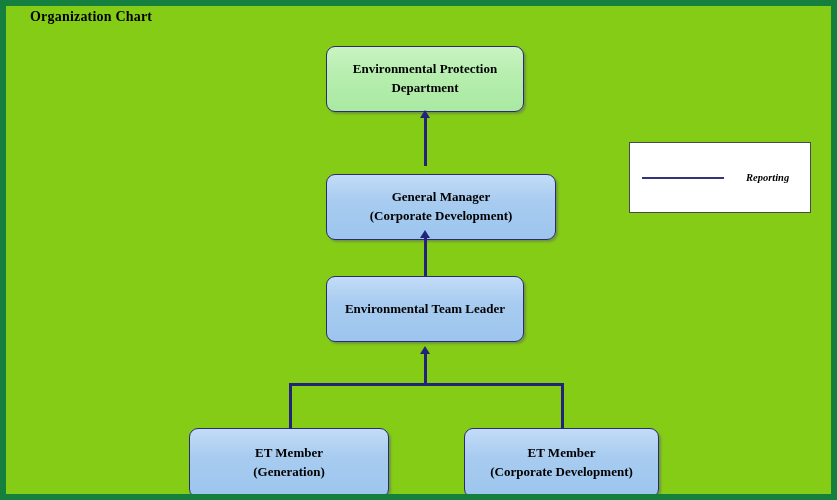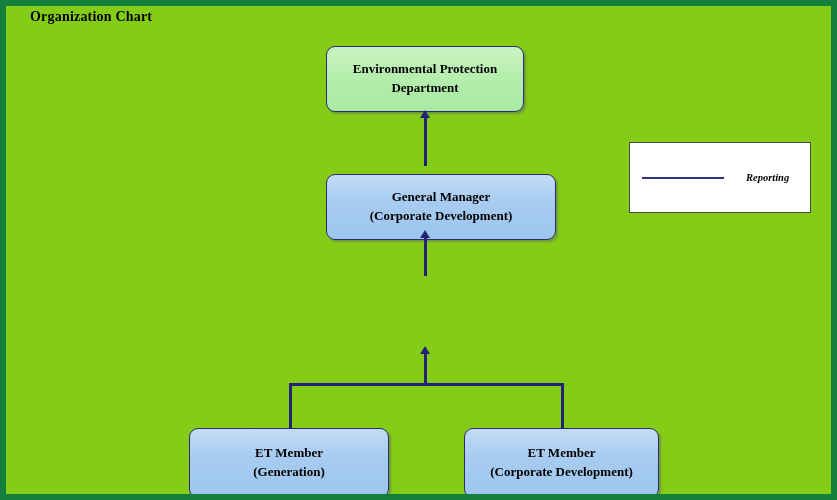--- a/index.html
+++ b/index.html
@@ -140,20 +140,25 @@
     </span>
   </div>
 
   <div class="node node-blue" id="node-gm">
     <span>
       <span class="node-text">General Manager</span>
       <span class="node-text">(Corporate Development)</span>
     </span>
   </div>
 
+  <div class="node node-blue" id="node-leader">
+    <span>
+      <span class="node-text">Environmental Team Leader</span>
+    </span>
+  </div>
 
   <div class="node node-blue" id="node-et-left">
     <span>
       <span class="node-text">ET Member</span>
       <span class="node-text">(Generation)</span>
     </span>
   </div>
 
   <div class="node node-blue" id="node-et-right">
     <span>

